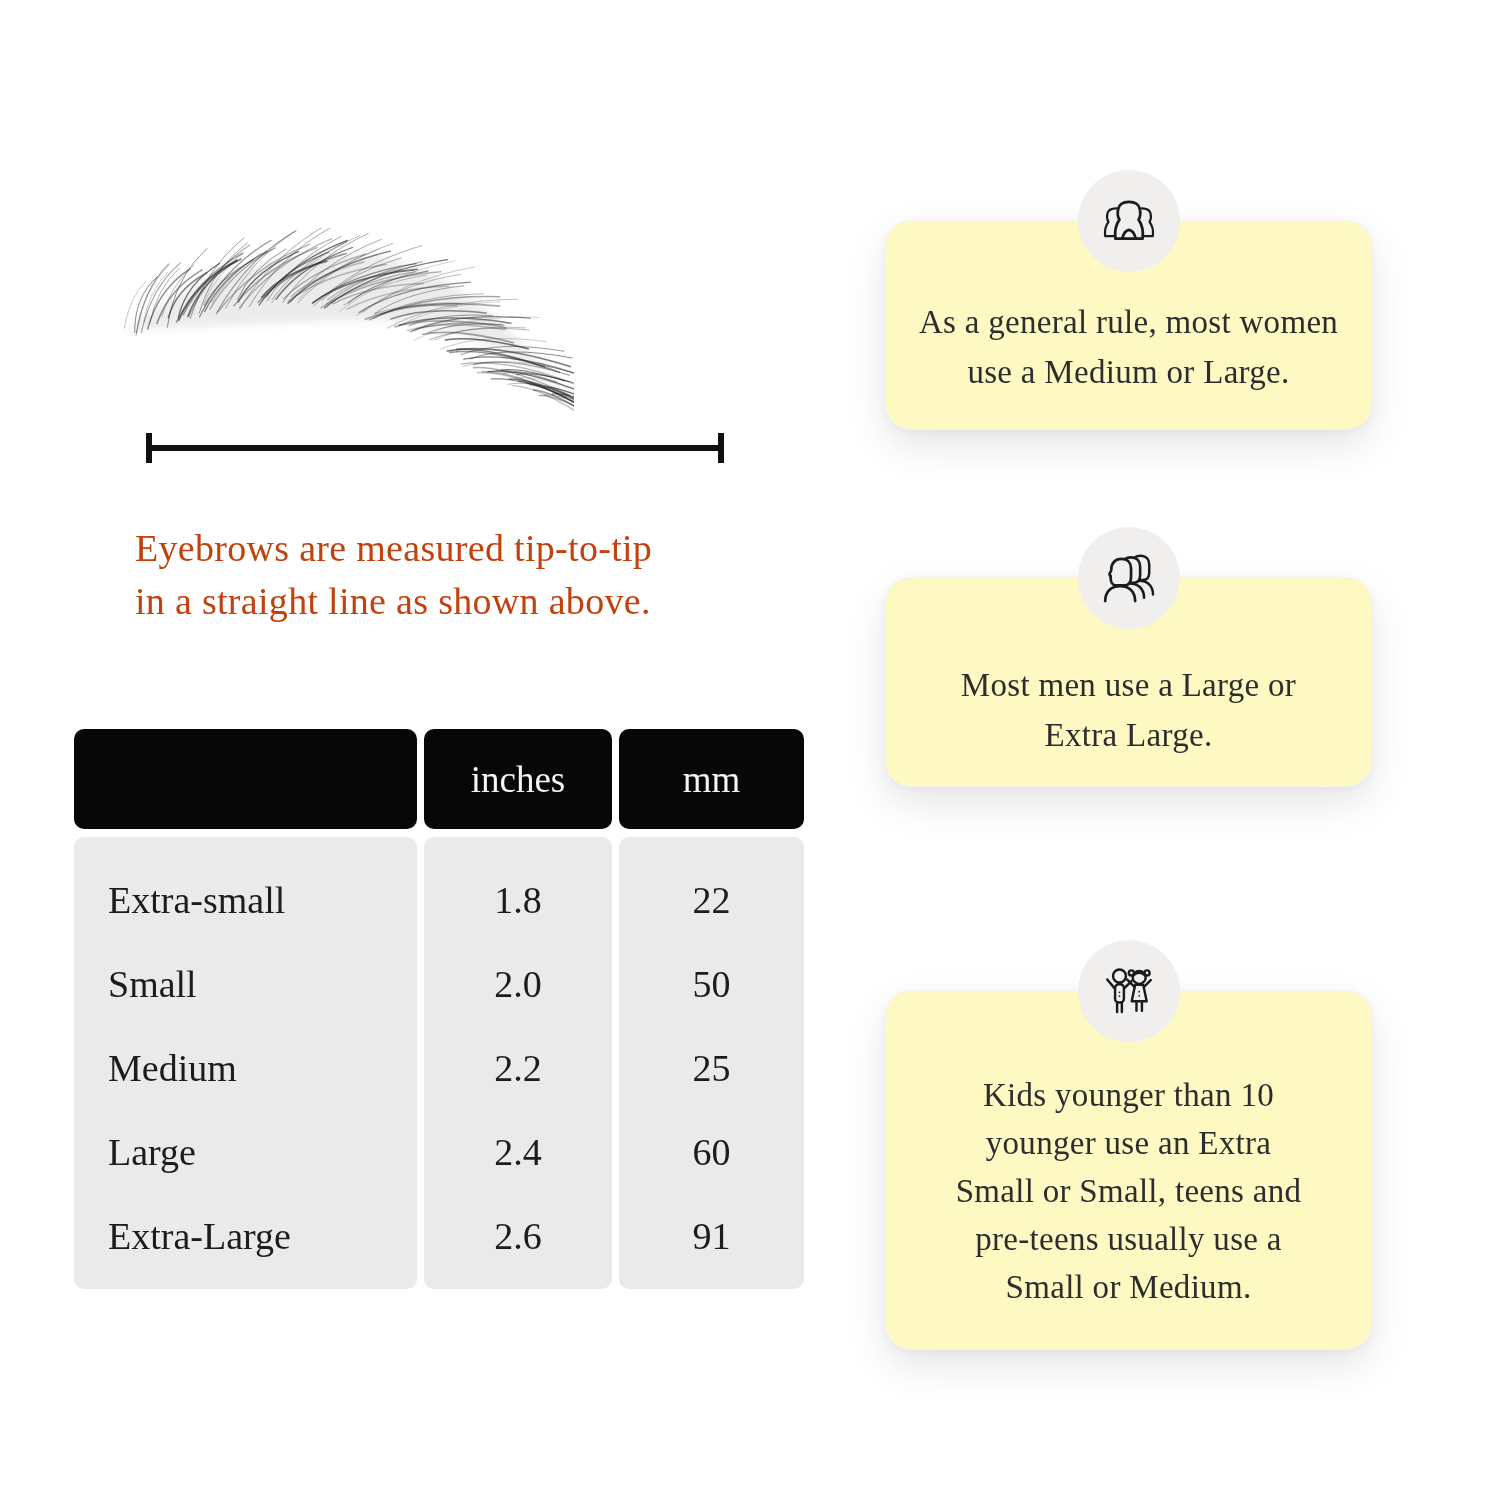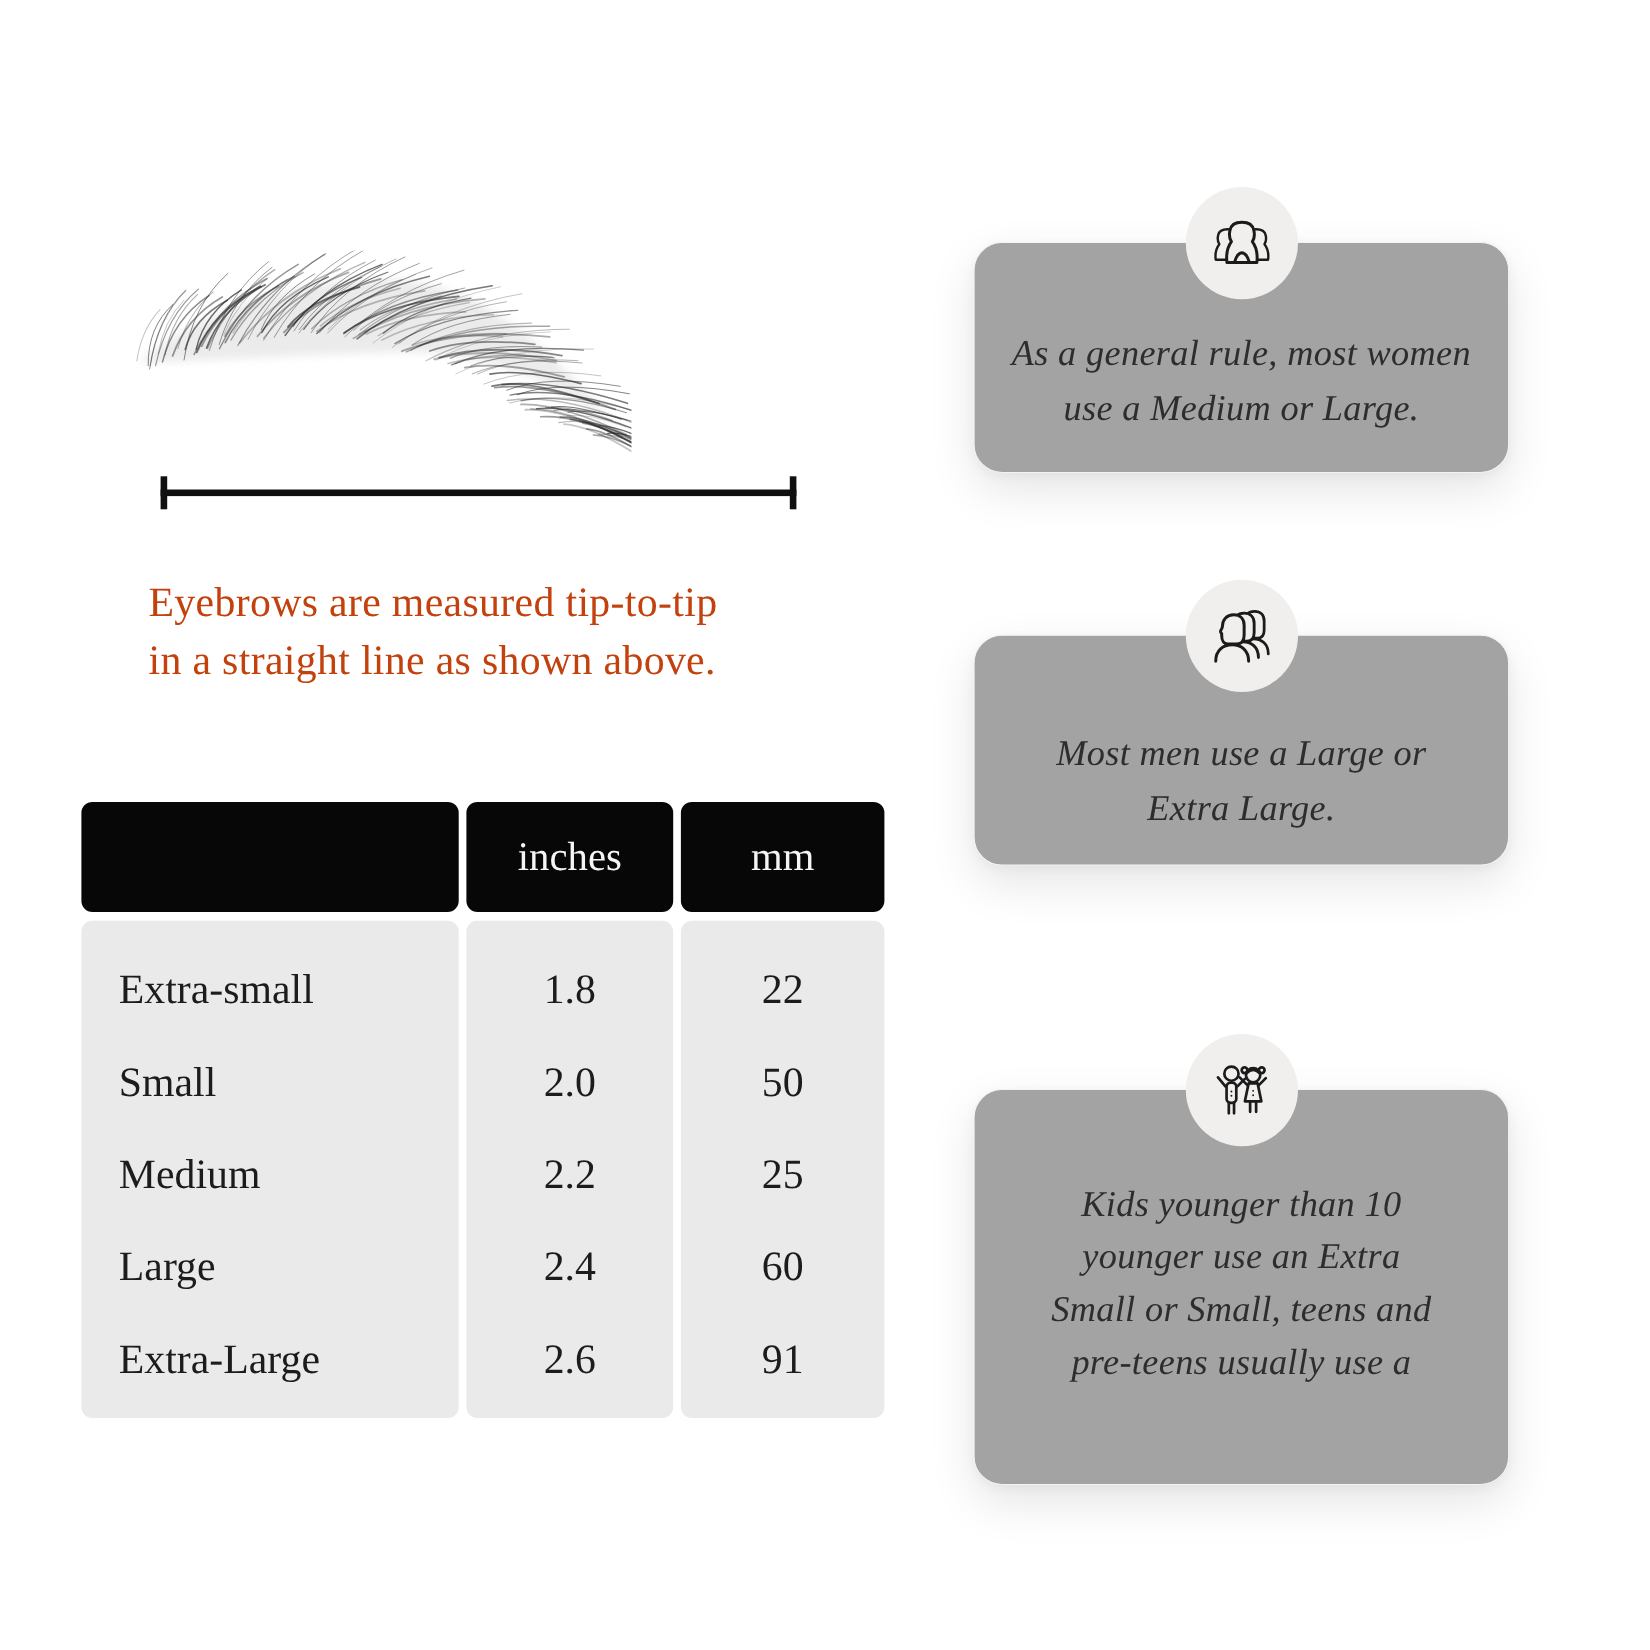--- a/index.html
+++ b/index.html
@@ -21,23 +21,23 @@
   
   .size-table{position:absolute;left:74px;top:729px;width:730px;}
   .thead,.tbody{display:grid;grid-template-columns:343px 188px 185px;column-gap:7px;}
   .th{height:100px;background:#070707;border-radius:10px;display:flex;align-items:center;justify-content:center;
       color:#f5f5f5;font-size:37px;}
   .tbody{margin-top:8px;}
   .tcol{background:#eaeaea;border-radius:10px;padding:21px 0 11px 0;font-size:38px;color:#1c1c1c;}
   .tcell{height:84px;display:flex;align-items:center;justify-content:center;}
   .tcol.labels .tcell{justify-content:flex-start;padding-left:34px;}
   
-  .card{position:absolute;left:885px;width:487px;background:#a3a3a3;border-radius:26px;
+  .card{position:absolute;left:885px;width:487px;background:#fef9c3;border-radius:26px;
         border:1px solid #f4f3f2;box-sizing:border-box;
-        box-shadow:0 16px 42px rgba(0,0,0,0.10),0 3px 10px rgba(0,0,0,0.04);font-style:italic;}
+        box-shadow:0 16px 42px rgba(0,0,0,0.10),0 3px 10px rgba(0,0,0,0.04);}
   .card-women{top:220px;height:210px;}
   .card-men{top:577px;height:210px;}
   .card-kids{top:990px;height:360px;}
   .badge{position:absolute;left:50%;top:-51px;transform:translateX(-50%);
          width:102px;height:102px;border-radius:50%;background:#f0efee;
          display:flex;align-items:center;justify-content:center;}
   .badge svg{width:68px;height:68px;display:block;}
   .card-text{text-align:center;font-size:33px;color:#2d2d2d;letter-spacing:0.3px;}
   .card-women .card-text{padding-top:76px;line-height:50px;}
   .card-men  .card-text{padding-top:82px;line-height:50px;}
@@ -294,16 +294,17 @@
           <circle cx="64" cy="47" r="1.3" fill="#1b1b1b" stroke="none"></circle>
           <circle cx="64" cy="53" r="1.3" fill="#1b1b1b" stroke="none"></circle>
         </g>
       </svg>
     </div>
     <div class="card-text">
       <div>Kids younger than 10</div>
       <div>younger use an Extra</div>
       <div>Small or Small, teens and</div>
       <div>pre-teens usually use a</div>
+      <div>Small or Medium.</div>
     </div>
   </div>
 
 </div>
 
 </body></html>

